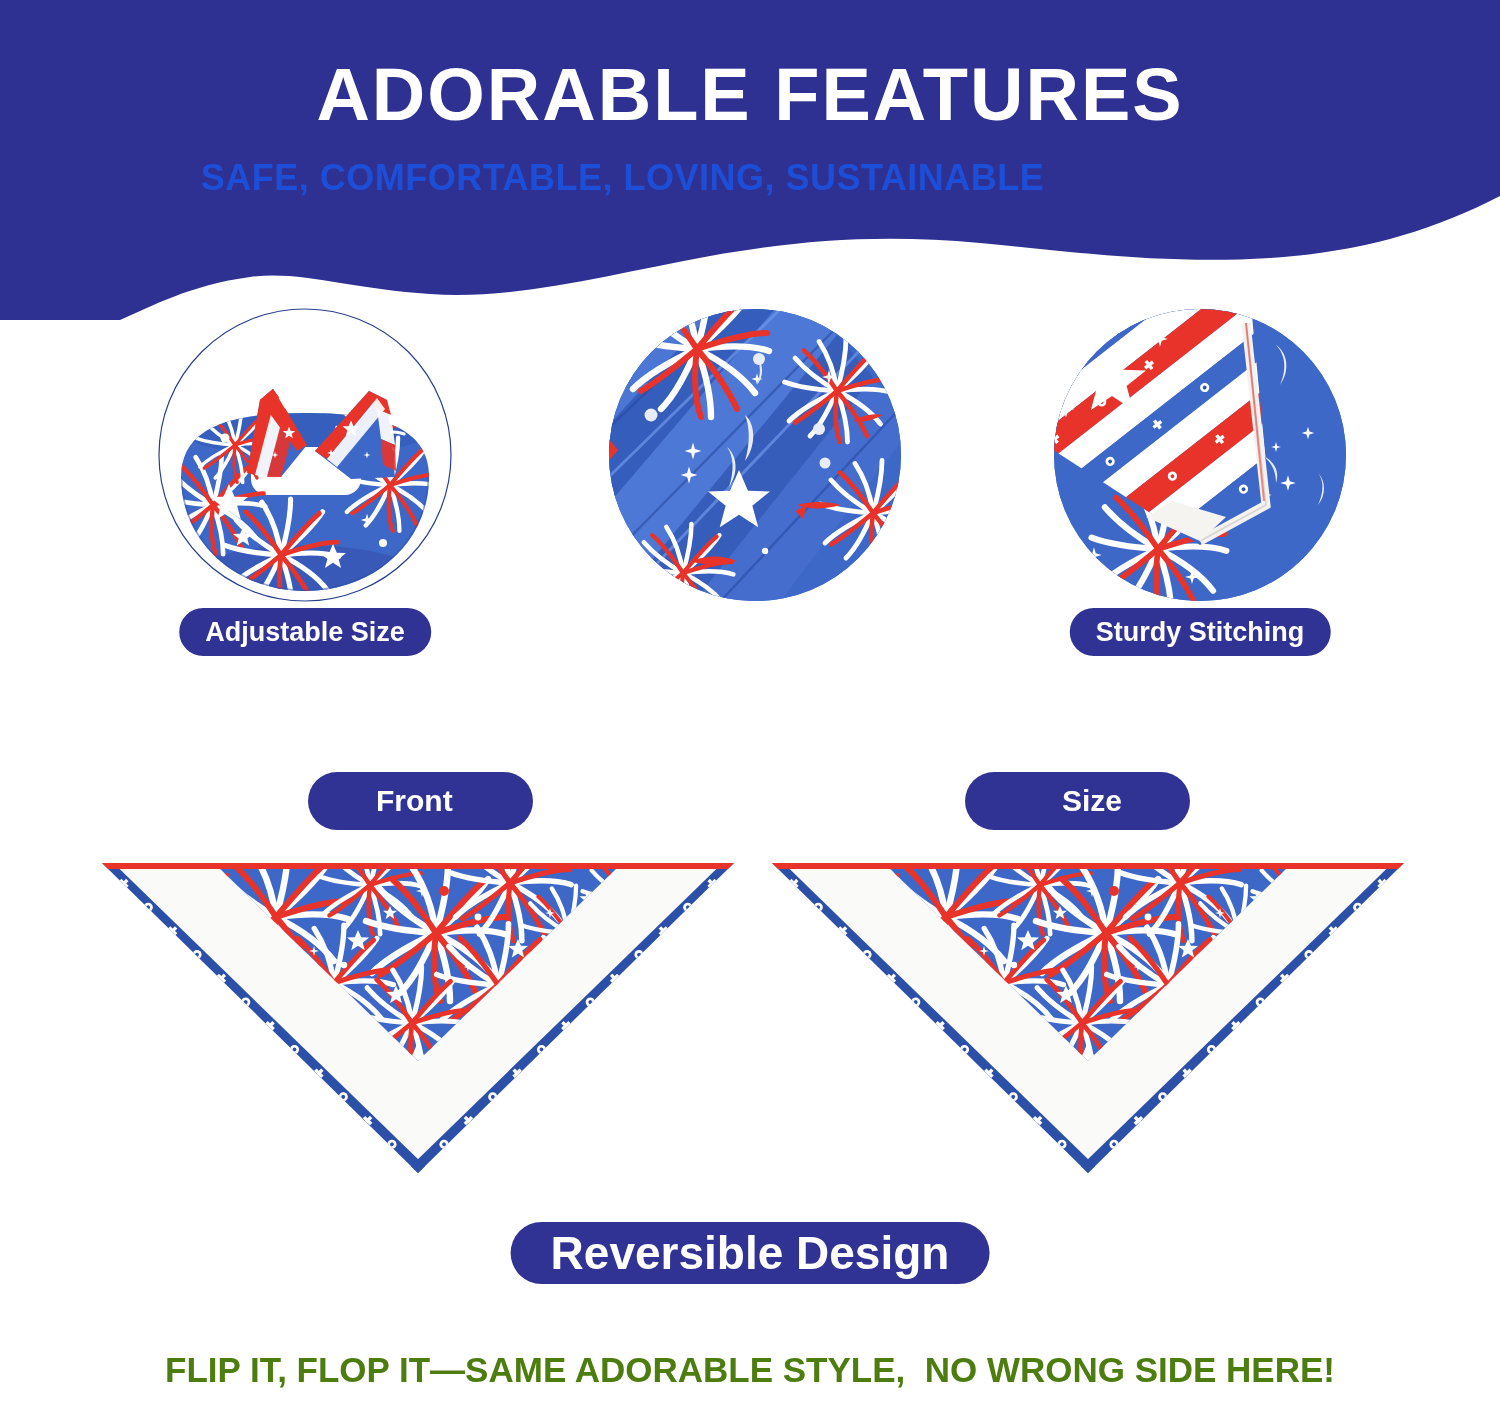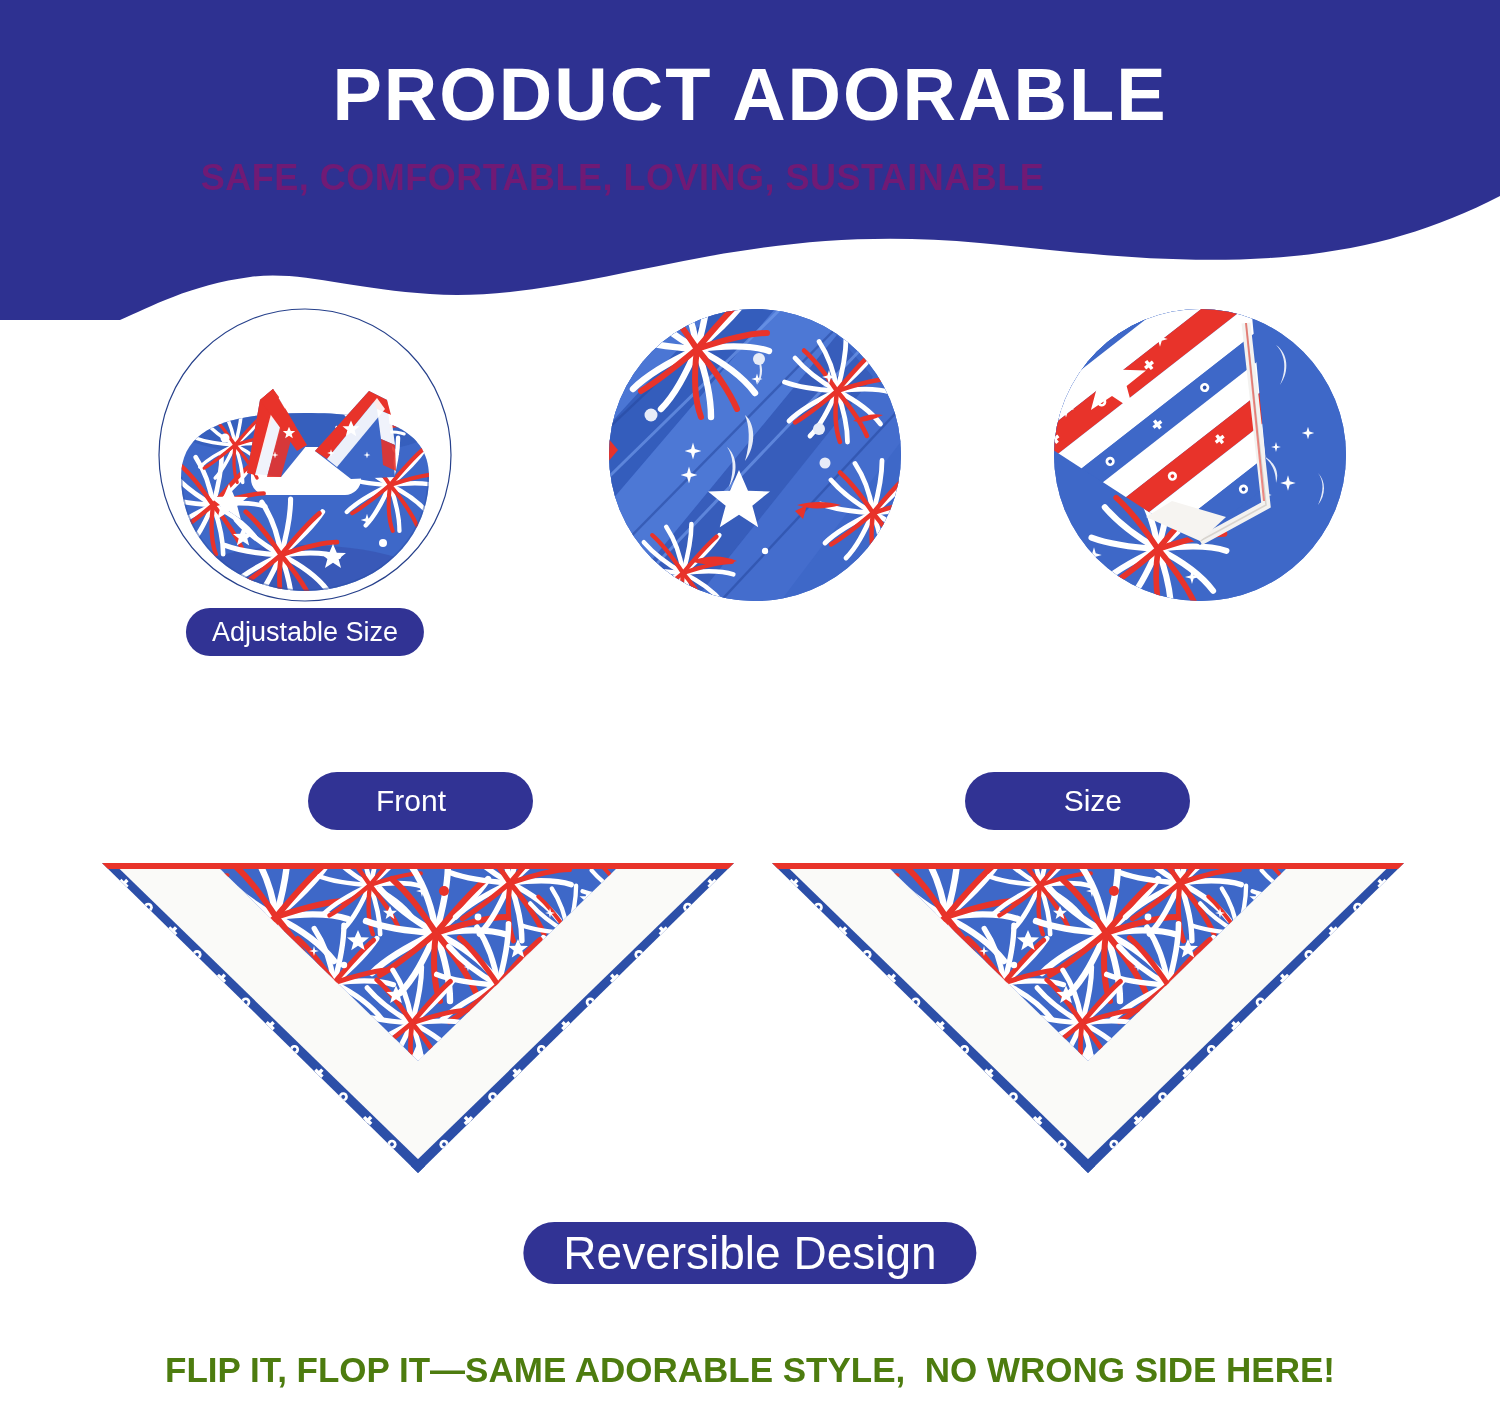--- a/index.html
+++ b/index.html
@@ -16,40 +16,40 @@
   .header-wrap{position:absolute;left:0;top:0;width:1500px;height:320px;}
   .header-wrap svg{display:block;}
   .header-title{
     position:absolute;left:0;top:58px;width:1500px;text-align:center;
     color:#ffffff;font-size:74px;font-weight:bold;letter-spacing:2px;
     font-family:"Liberation Sans", sans-serif;
     line-height:1;
   }
   .header-sub{
     position:absolute;left:0;top:160px;width:1245px;text-align:center;
-    color:#701a75;font-size:36px;font-weight:bold;letter-spacing:0.5px;
+    color:#1d4ed8;font-size:36px;font-weight:bold;letter-spacing:0.5px;
     font-family:"Liberation Sans", sans-serif;
     line-height:1;
   }
 
   
   .features{position:absolute;left:0;top:300px;width:1500px;height:370px;}
   .feature{position:absolute;top:0;width:330px;height:370px;}
   .feature-1{left:140px;}
   .feature-2{left:590px;}
   .feature-3{left:1035px;}
   .circle-holder{position:absolute;left:15px;top:5px;width:300px;height:300px;}
   .circle-holder svg{display:block;}
 
   .pill{
     position:absolute;
     background:#313394;
     border-radius:26px;
     color:#ffffff;
-    font-weight:normal;
+    font-weight:bold;
     display:flex;align-items:center;justify-content:center;
     font-family:"Liberation Sans", sans-serif;
     box-sizing:border-box;
     white-space:nowrap;
   }
   .feature-pill{
     left:50%;transform:translateX(-50%);
     top:308px;height:48px;font-size:27px;padding:0 26px;
   }
 
@@ -98,21 +98,21 @@
         <path d="M0,0 H1500 V196
                  C1430,232 1360,252 1270,258
                  C1160,265 1060,250 980,243
                  C880,234 800,240 710,256
                  C610,274 520,300 430,294
                  C350,289 300,270 250,277
                  C190,285 150,307 120,320
                  L0,320 Z" fill="#2E3191"></path>
       </g>
     </svg>
-    <div class="header-title">PRODUCT ADORABLE</div>
+    <div class="header-title">ADORABLE FEATURES</div>
     <div class="header-sub">SAFE,  COMFORTABLE,  LOVING,  SUSTAINABLE</div>
   </div>
 
   <svg width="0" height="0" style="position:absolute" aria-hidden="true">
     <defs>
 
       <g id="fwBurst">
         <g stroke-linecap="round" fill="none">
           <g stroke="#FFFFFF" stroke-width="3.2">
             <path d="M0,0 C-2,-14 -6,-24 -12,-33"></path>
@@ -481,20 +481,21 @@
 
             <g>
               <path d="M196,18 L216,200 L150,236" fill="none" stroke="#F3F2F0" stroke-width="9"></path>
               <path d="M196,18 L216,200 L150,236" fill="none" stroke="#D8D4CE" stroke-width="1.6"></path>
               <path d="M150,236 L96,212 L122,196 L176,212 Z" fill="#F6F4F1"></path>
               <path d="M196,18 L214,196" fill="none" stroke="#E8332A" stroke-width="2" opacity="0.55"></path>
             </g>
           </g>
         </svg>
       </div>
+      <div class="pill feature-pill">Sturdy Stitching</div>
     </div>
   </div>
 
   <div class="sides">
 
     <div class="pill side-pill side-pill-front">Front</div>
     <div class="pill side-pill side-pill-back">Size</div>
 
     <div class="bandana bandana-front">
       <svg width="640" height="320" viewBox="0 0 640 320" xmlns="http://www.w3.org/2000/svg">

